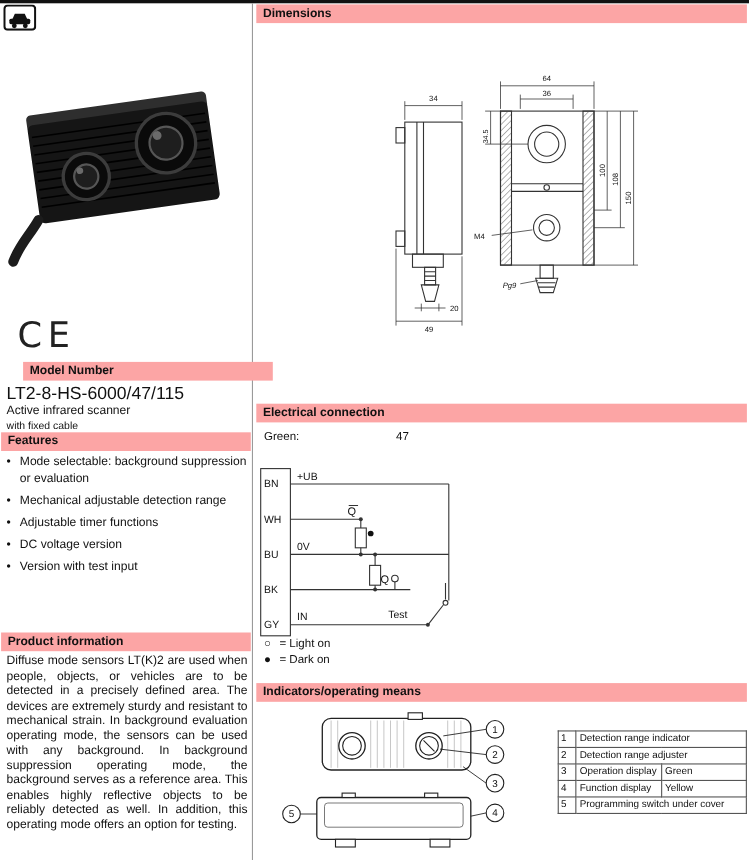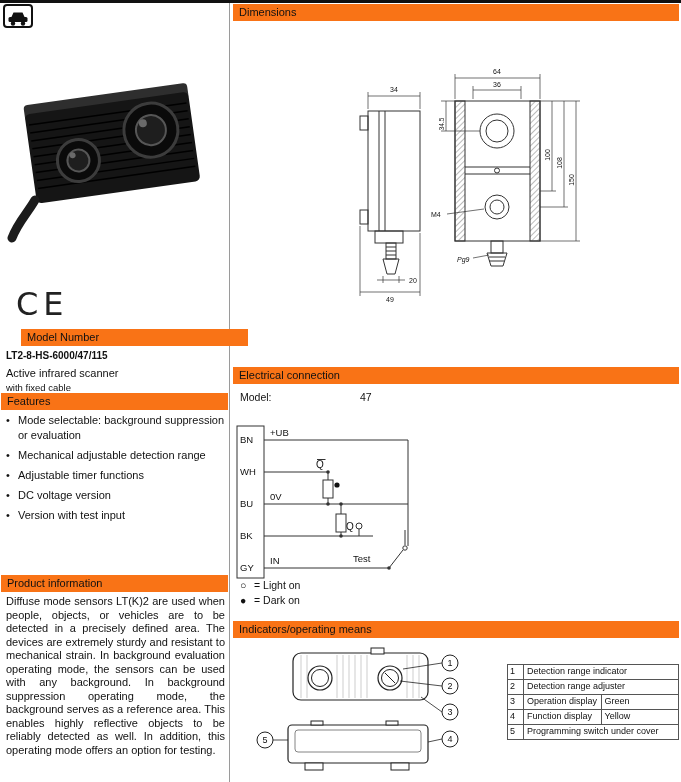--- a/index.html
+++ b/index.html
@@ -1,25 +1,25 @@
 <!DOCTYPE html>
 <html><head>
 <meta charset="utf-8">
 <style>
   html,body{margin:0;padding:0;background:#fff;}
   .page{position:relative;width:681px;height:782px;background:#fff;overflow:hidden;
         font-family:"Liberation Sans",sans-serif;color:#111;}
   .topline{position:absolute;left:0;top:0;width:681px;height:3px;background:#111;}
   .vdivider{position:absolute;left:229px;top:3px;width:1px;height:779px;background:#9a9a9a;}
-  .bar{position:absolute;background:#f97316;height:17px;box-sizing:border-box;
-       font-weight:normal;font-size:11px;padding:2px 0 0 6px;}
+  .bar{position:absolute;background:#fca5a5;height:17px;box-sizing:border-box;
+       font-weight:bold;font-size:11px;padding:2px 0 0 6px;}
   .bar-left{left:1px;width:227px;}
   .bar-right{left:233px;width:446px;}
   .abs{position:absolute;}
-  .model-value{font-weight:bold;font-size:10px;}
+  .model-value{font-weight:normal;font-size:16px;}
   .model-type{font-size:11px;}
   .model-variant{font-size:9.5px;}
   .ce{font-size:32px;letter-spacing:5px;color:#222;font-family:"DejaVu Sans",sans-serif;}
   .features{width:219px;font-size:11px;line-height:15px;}
   .feature-item{display:flex;margin-bottom:5px;}
   .feature-bullet{width:12px;flex:0 0 12px;}
   .prodinfo{width:219px;font-size:11px;line-height:13.5px;text-align:justify;}
   .option-row{font-size:10.5px;}
   .option-row .opt-val{position:absolute;left:120px;top:0;}
   .legend{font-size:10.5px;line-height:15px;}
@@ -190,21 +190,21 @@
       <text transform="translate(341,156) rotate(-90)" font-size="7" text-anchor="middle" fill="#111">150</text>
       <text transform="translate(211,100) rotate(-90)" font-size="6.5" text-anchor="middle" fill="#111">34.5</text>
       <text x="198" y="193" font-size="7" fill="#111">M4</text>
       <text x="224" y="238" font-size="7" font-style="italic" fill="#111">Pg9</text>
     </svg>
   </div>
 
   <div class="bar bar-right" style="top:367px;">Electrical connection</div>
 
   <div class="abs option-row" style="left:240px;top:391px;width:200px;">
-    <span>Model:</span>
+    <span>Green:</span>
     <span class="opt-val">47</span>
   </div>
 
   <div class="abs" style="left:233px;top:406px;margin-top:16px;">
     <svg width="320" height="168" viewBox="0 0 320 168">
       <rect x="4" y="4" width="27" height="152" fill="none" stroke="#333" stroke-width="1"></rect>
       <text x="7" y="21" font-size="9.5" fill="#111">BN</text>
       <text x="7" y="53" font-size="9.5" fill="#111">WH</text>
       <text x="7" y="85" font-size="9.5" fill="#111">BU</text>
       <text x="7" y="117" font-size="9.5" fill="#111">BK</text>

